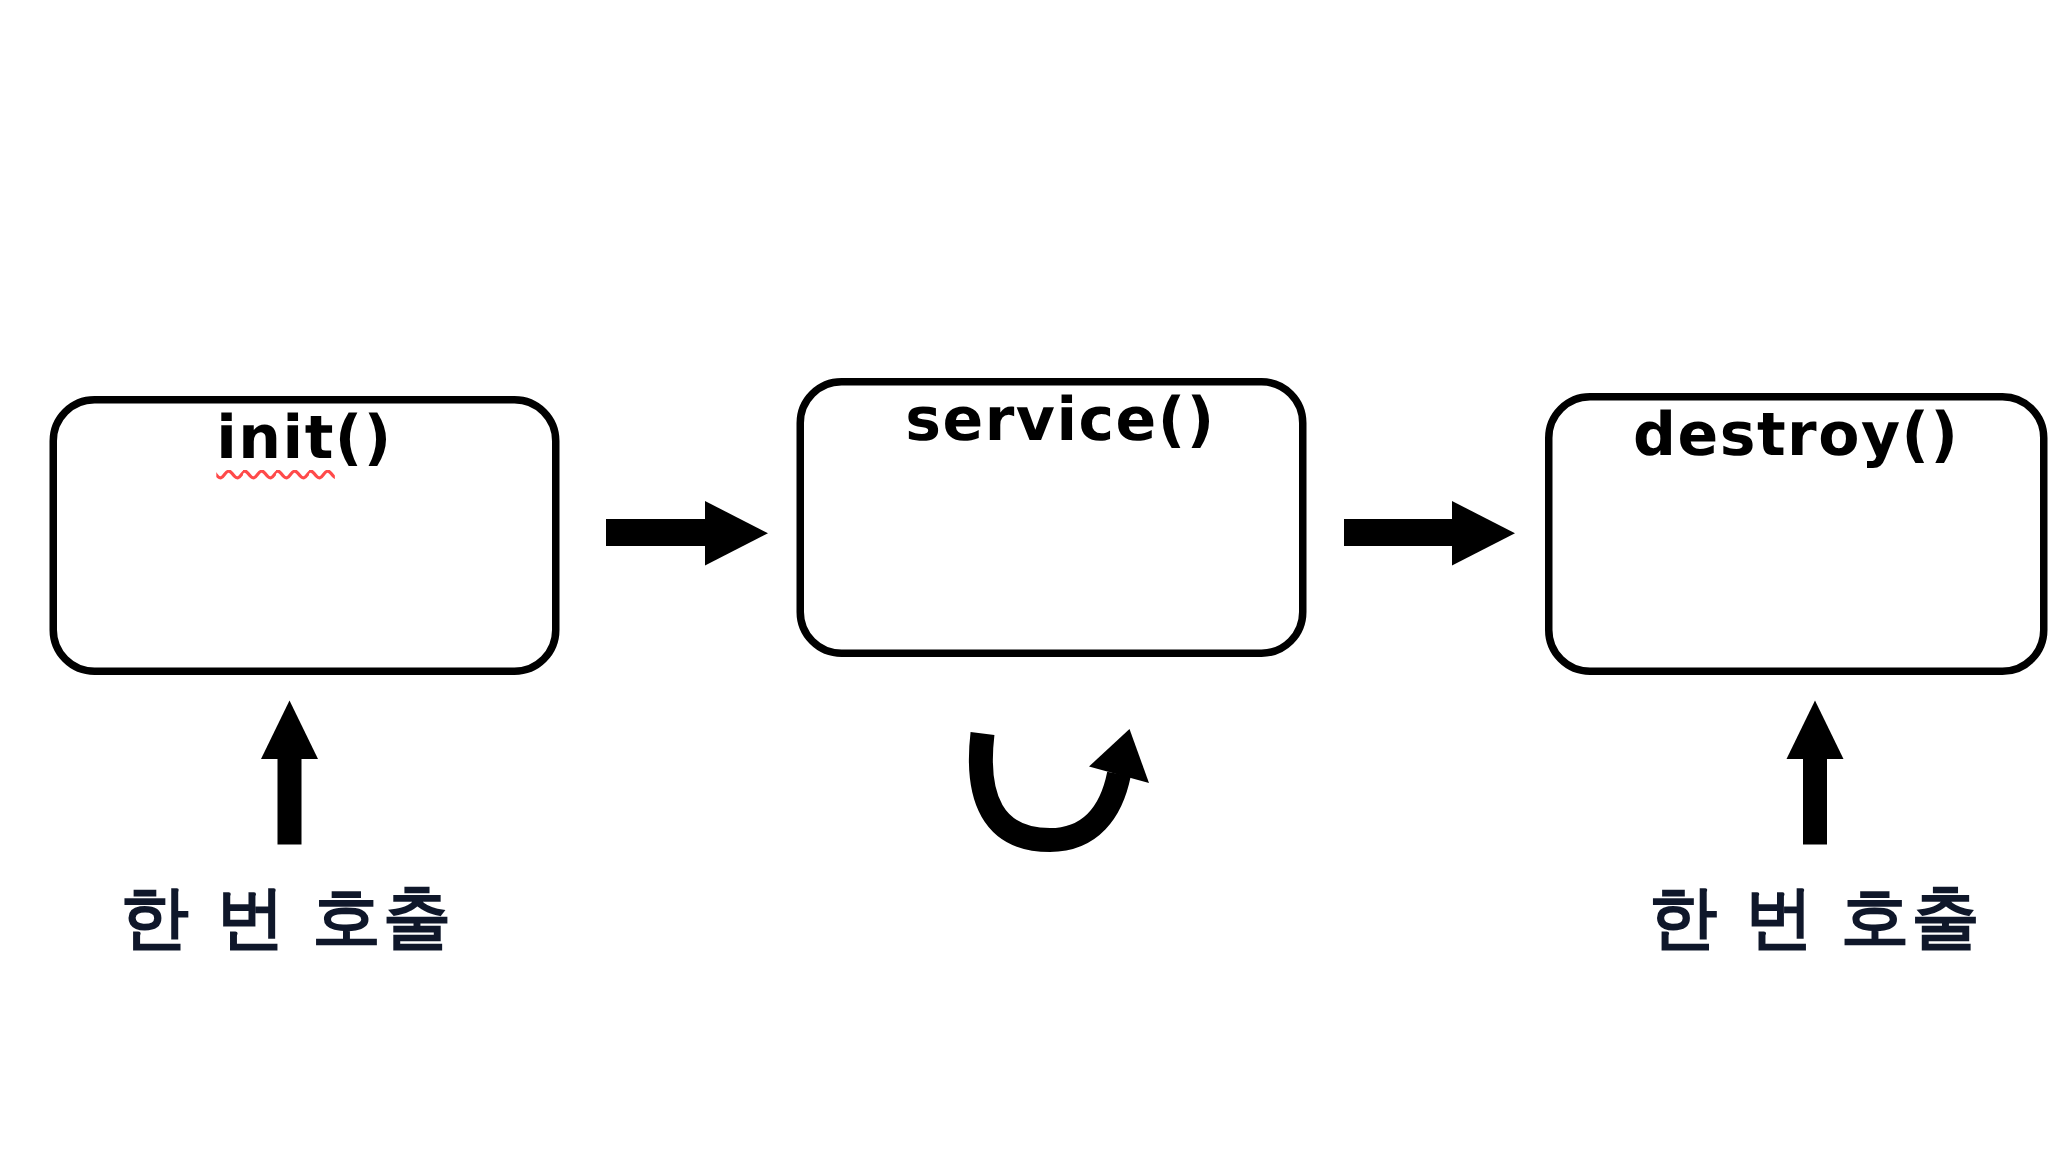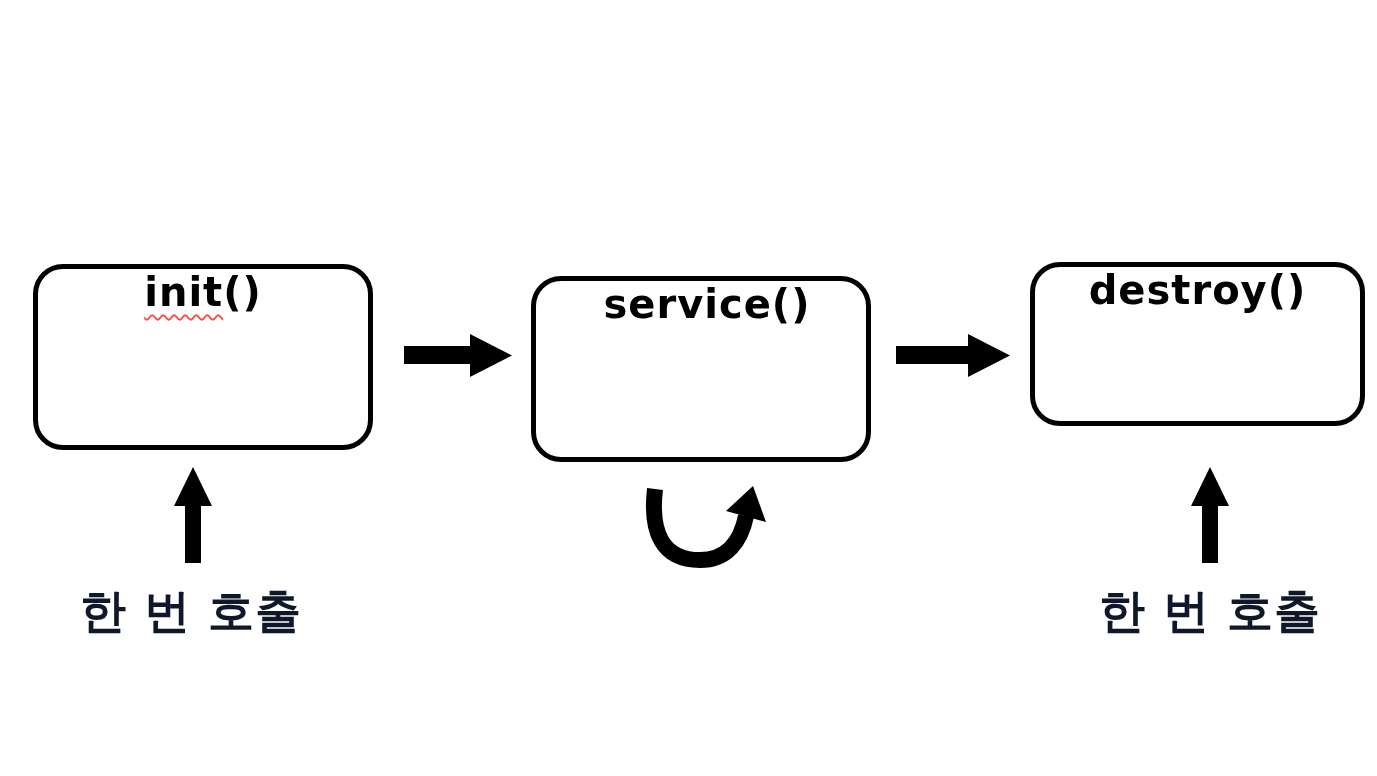--- a/index.html
+++ b/index.html
@@ -27,22 +27,22 @@
     height: 186px;
     border: 5px solid #000000;
     border-radius: 30px;
     background: #ffffff;
     display: flex;
     align-items: flex-start;
     justify-content: center;
     box-sizing: border-box;
   }
   .box-init    { left: 33px;   top: 264px; width: 340px; }
-  .box-service { left: 531px;  top: 276px; width: 340px; padding-left: 12px; }
-  .box-destroy { left: 1030px; top: 262px; width: 335px; height: 164px; }
+  .box-service { left: 531px;  top: 252px; width: 340px; padding-left: 12px; }
+  .box-destroy { left: 1030px; top: 262px; width: 335px; height: 188px; }
   .box-label {
     font-size: 40px;
     font-weight: 700;
     color: #000000;
     letter-spacing: 1px;
     white-space: nowrap;
   }
   .squiggle {
     text-decoration: underline;
     text-decoration-style: wavy;

